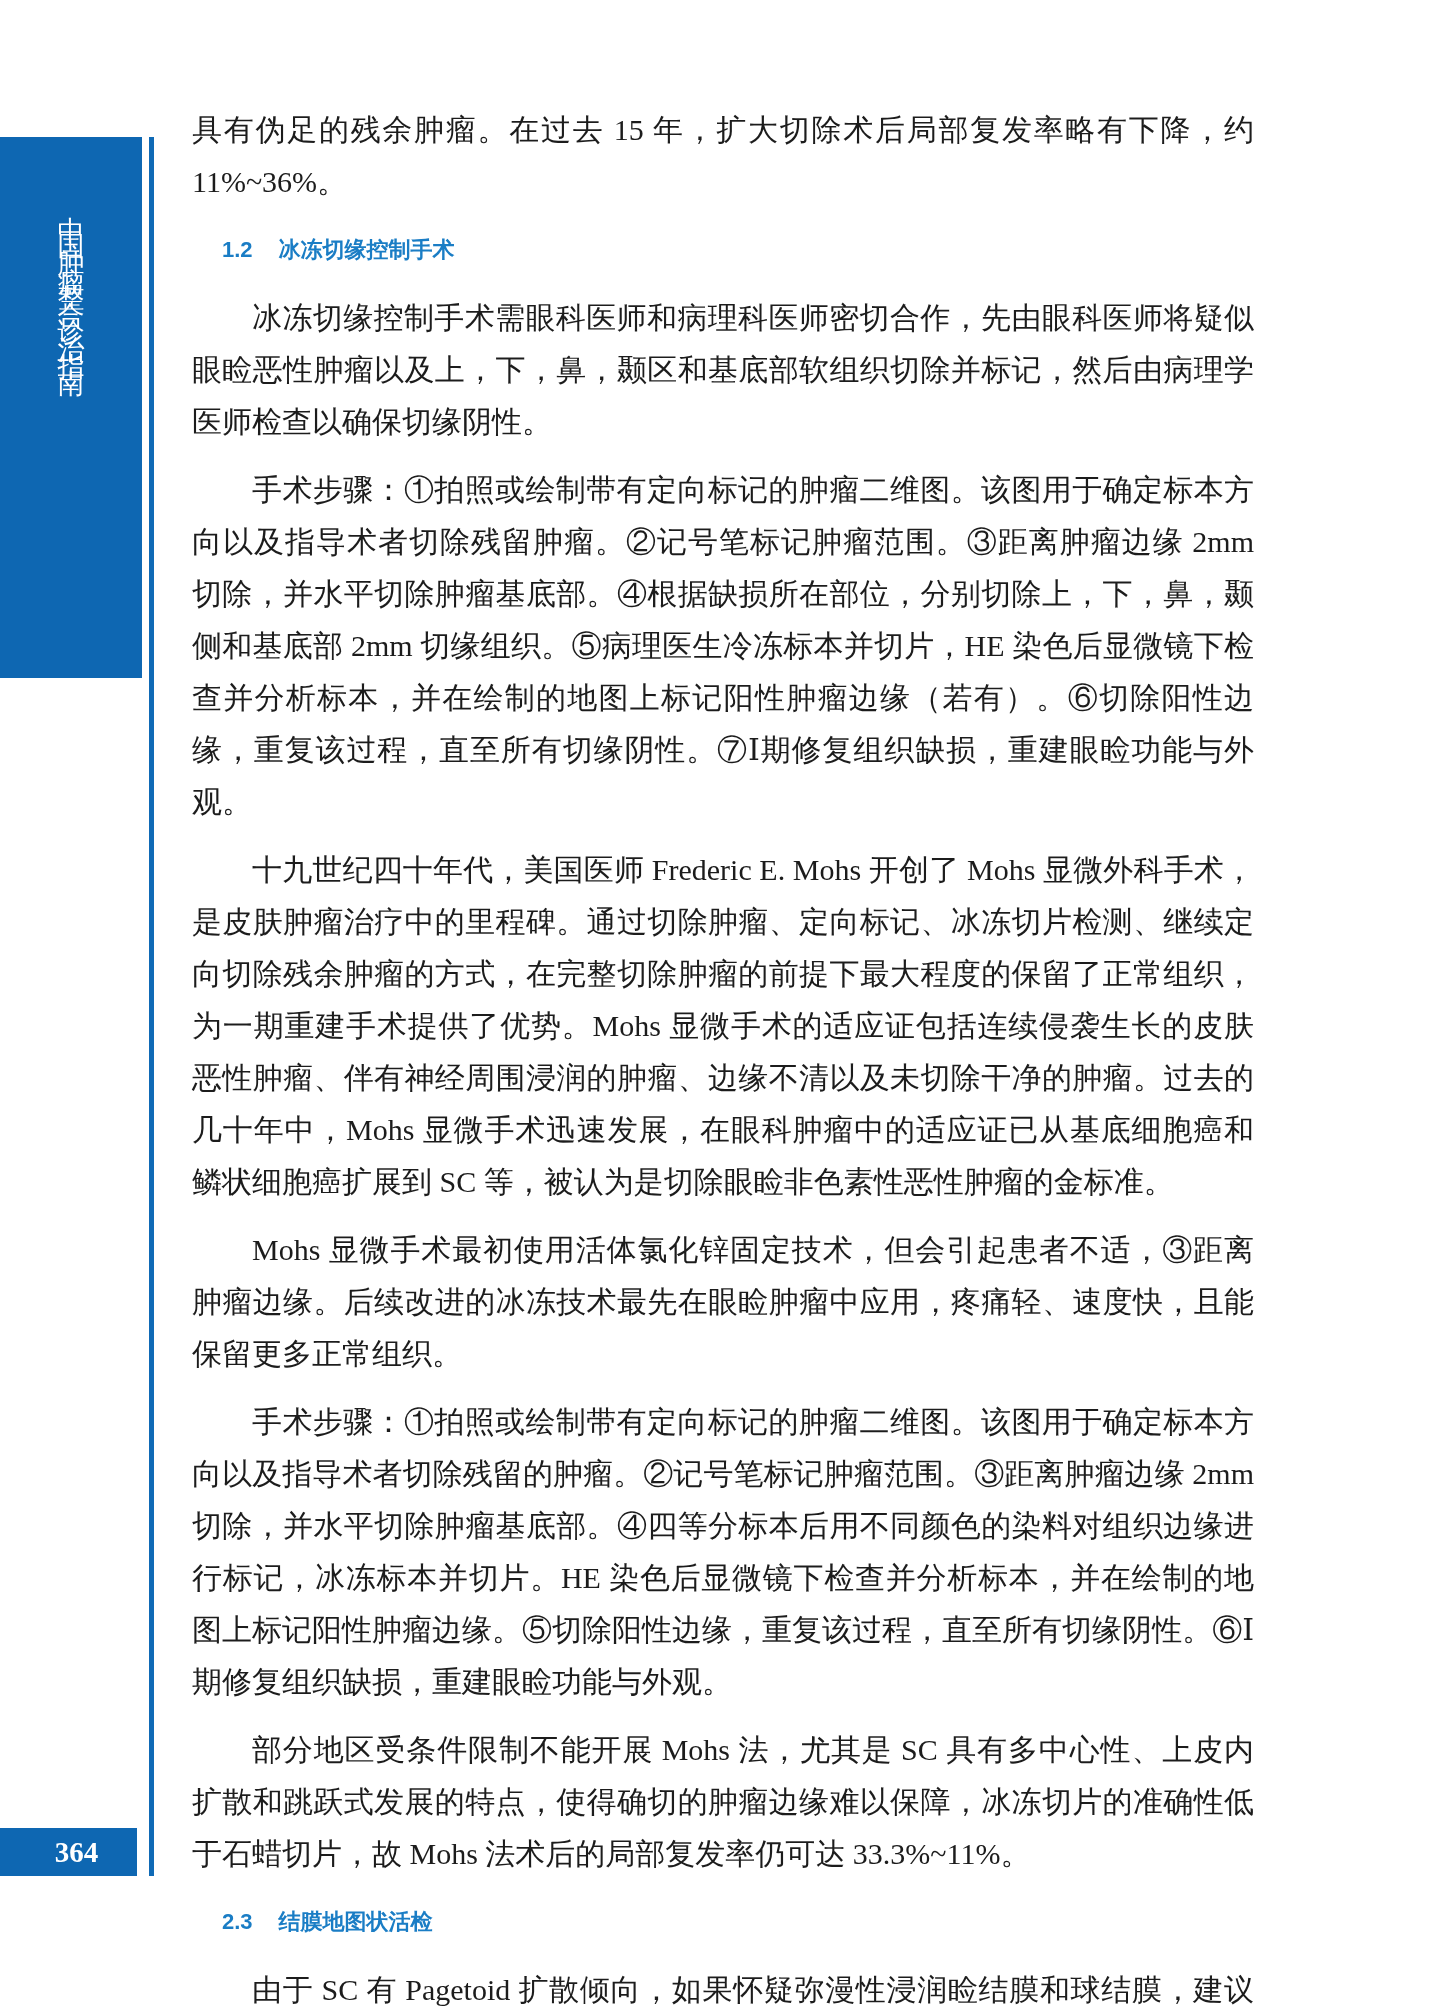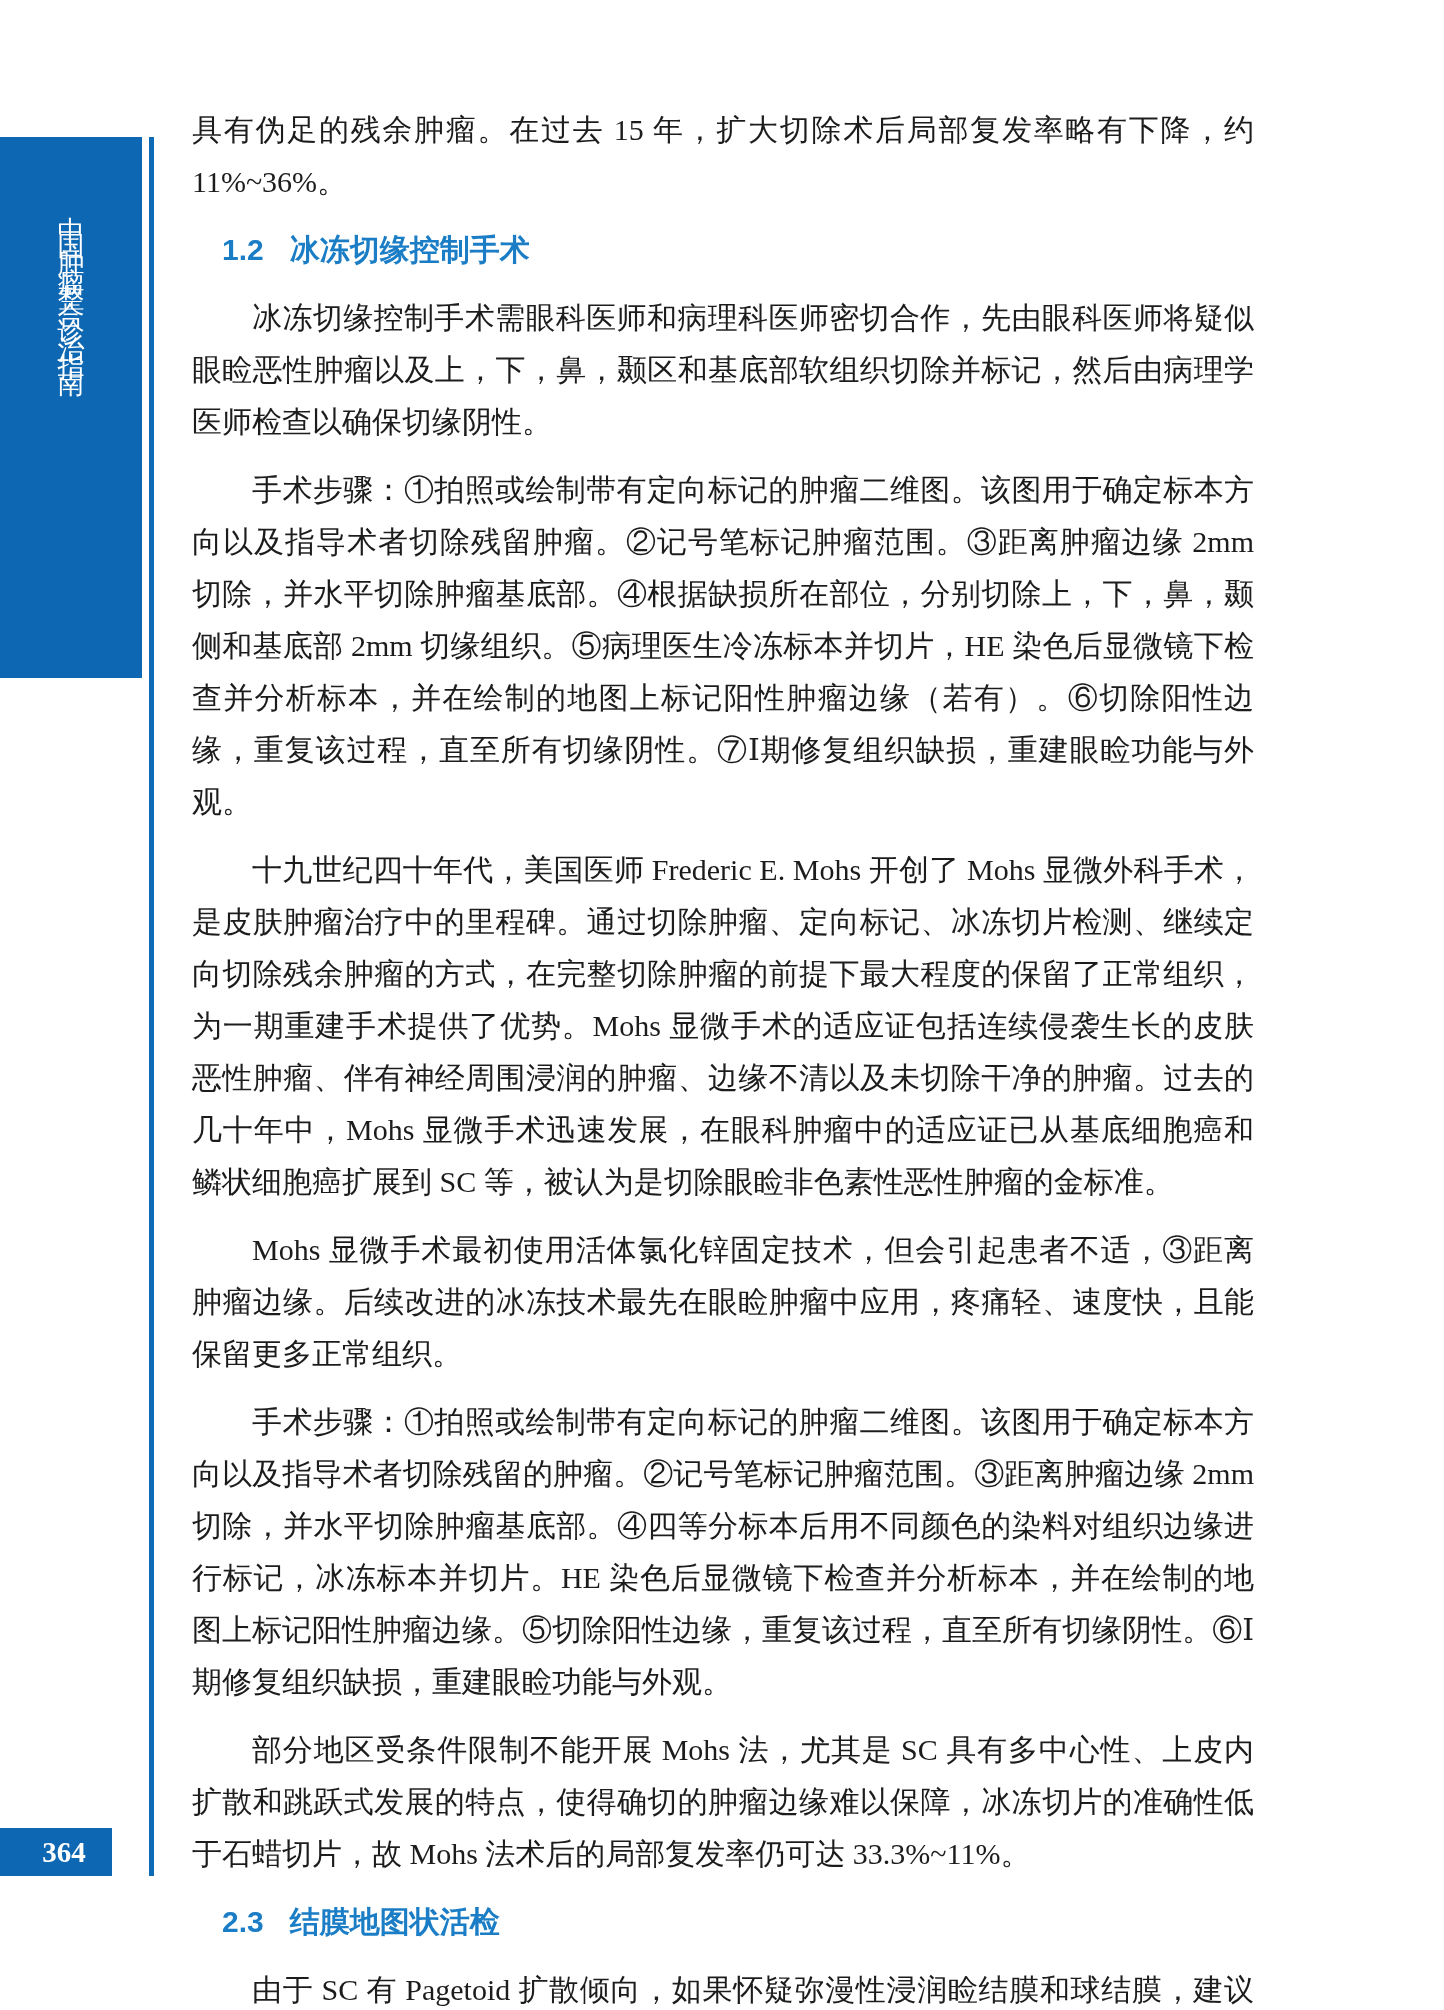--- a/index.html
+++ b/index.html
@@ -19,37 +19,37 @@
     color:#ffffff;font-family:"Liberation Sans","DejaVu Sans",sans-serif;
     font-size:27px;letter-spacing:17px;white-space:nowrap;font-weight:500;
   }
   
   .vrule{
     position:absolute;left:149px;top:137px;width:5px;height:1739px;
     background:#0f6ab6;
   }
   
   .page-badge{
-    position:absolute;left:0;top:1828px;width:112px;height:48px;
+    position:absolute;left:0;top:1828px;width:137px;height:48px;
     background:#0e67b2;color:#ffffff;
     display:flex;align-items:center;justify-content:center;
     font-size:29px;font-weight:bold;
     font-family:"Liberation Serif","DejaVu Serif",serif;
     padding-left:16px;box-sizing:border-box;
   }
   
   .main{position:absolute;left:176px;top:88px;width:1094px;}
   .main p{
     margin:16px;font-size:30px;line-height:52px;text-align:justify;
   }
   .main p.indent{text-indent:2em;}
   h2.sec{
     margin:11px 0 11px 46px;display:flex;gap:26px;align-items:baseline;
     font-family:"Liberation Sans","DejaVu Sans",sans-serif;
-    font-size:30px;line-height:52px;font-weight:bold;color:#1a7dc5;
+    font-size:22px;line-height:52px;font-weight:bold;color:#1a7dc5;
   }
   h2.sec span{display:inline-block;}
 </style>
 </head>
 <body>
 
 <div class="sidebar-banner">
   <div class="sidebar-title">中国肿瘤整合诊治指南</div>
 </div>
 

